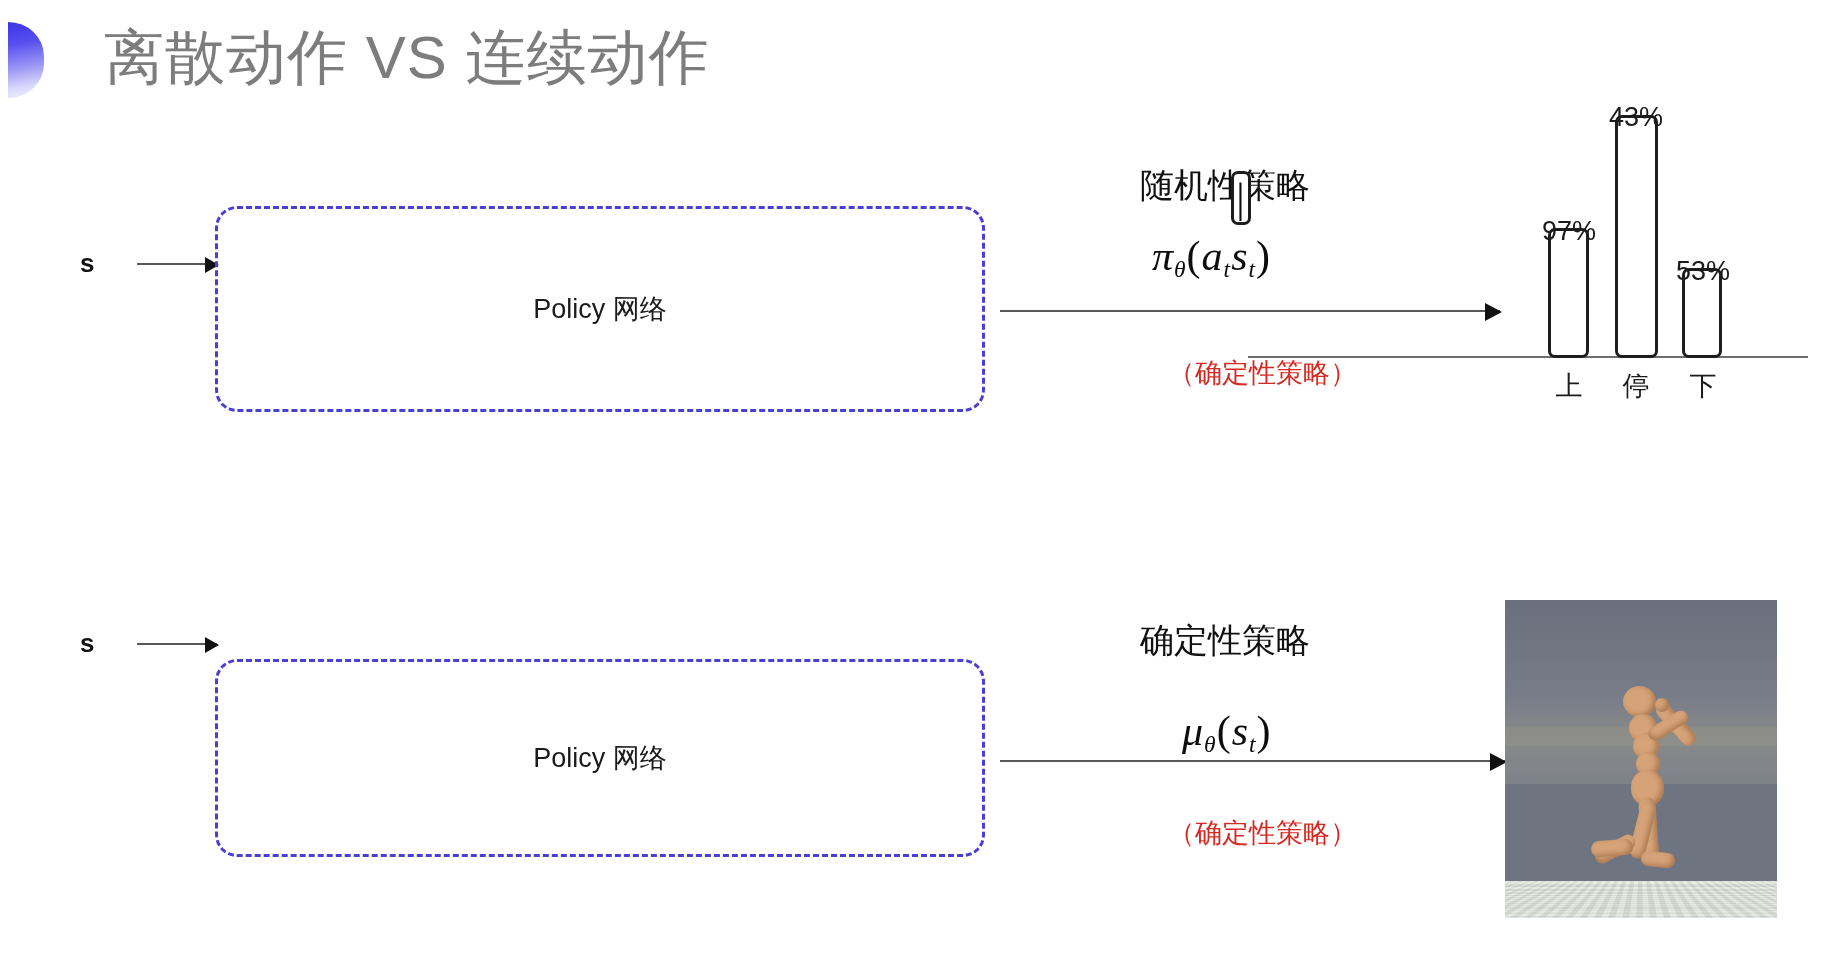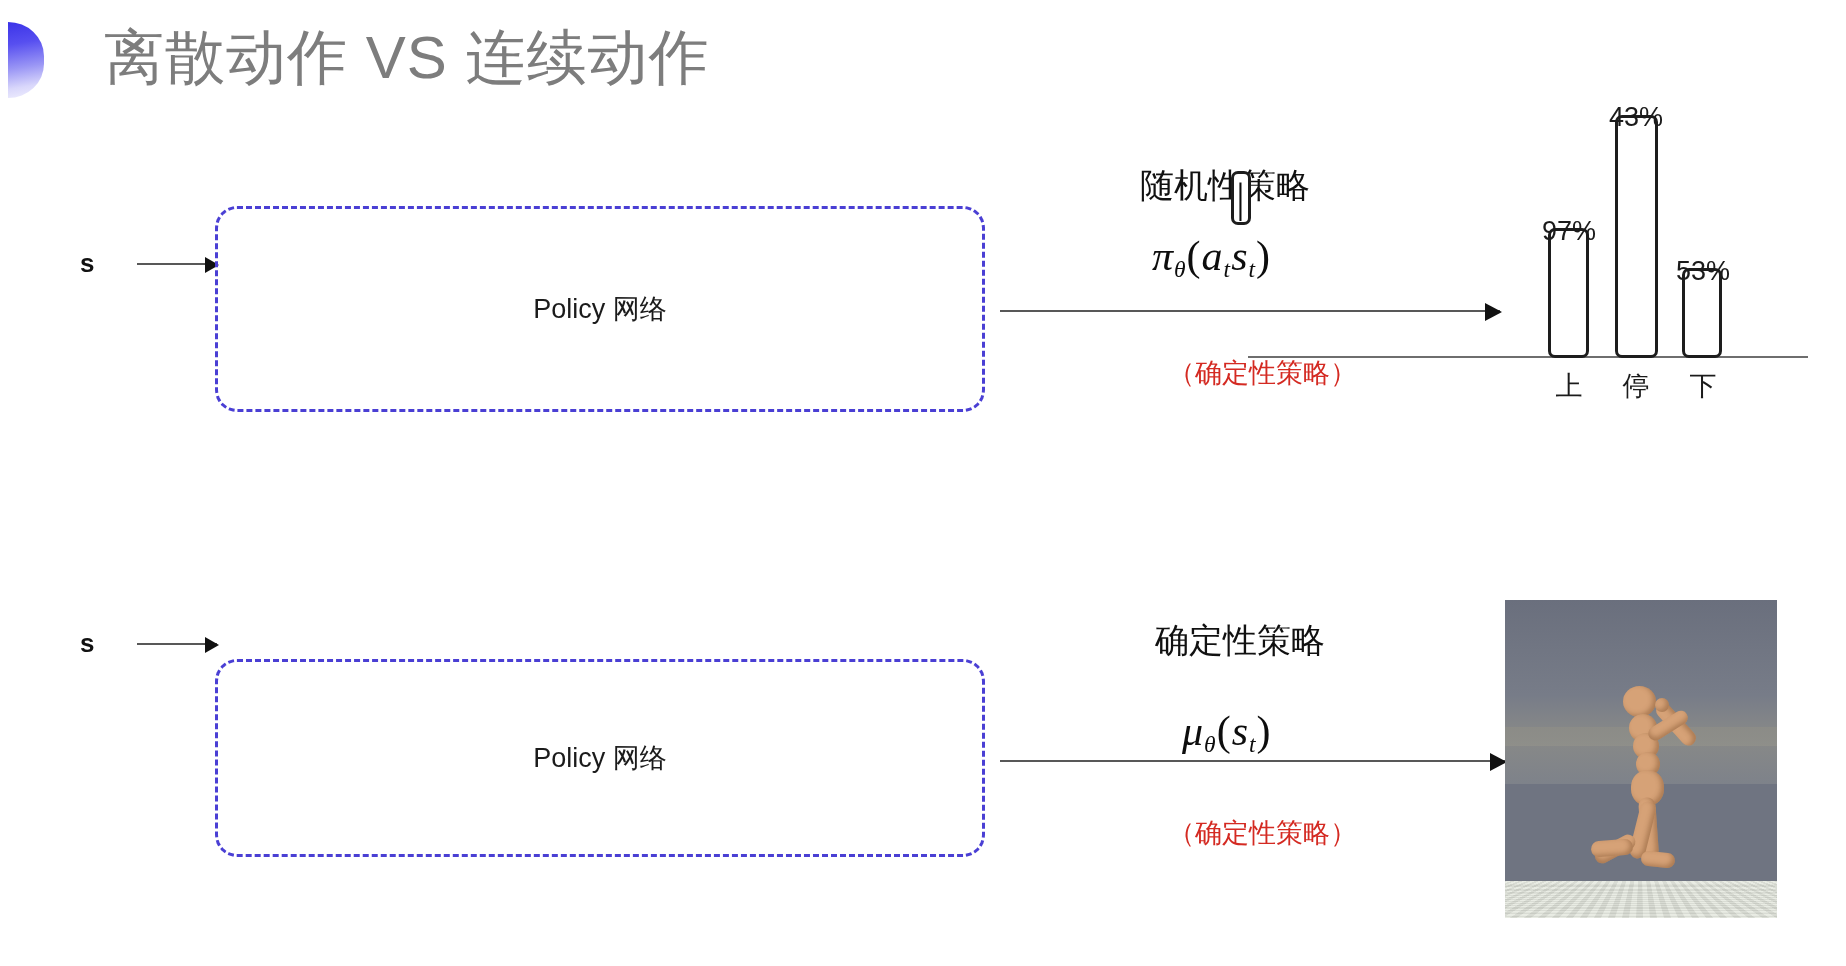--- a/index.html
+++ b/index.html
@@ -265,21 +265,21 @@
 
 <div class="state-label" style="left:80px; top:628px;">s</div>
 <div class="arrow short" style="left:137px; top:643px; width:80px;"></div>
 
 <div class="policy-box" style="left:215px; top:659px; width:770px; height:198px;">
   <div class="policy-box-label">Policy 网络</div>
 </div>
 
 <div class="arrow" style="left:1000px; top:760px; width:505px;"></div>
 
-<div class="policy-type" style="left:1140px; top:618px;margin-left:15px;">确定性策略</div>
+<div class="policy-type" style="left:1140px; top:618px;">确定性策略</div>
 
 <div class="policy-formula" style="left:1182px; top:685px;margin-top:22px;">
   <span>μ</span><sub>θ</sub><span class="paren">(</span><span>s</span><sub>t</sub><span class="paren">)</span>
 </div>
 
 <div class="action-tag" style="left:1168px; top:815px;">（确定性策略）</div>
 
 <div id="humanoid-figure">
   <div id="sim-sky"></div>
   <div id="sim-floor"></div>

